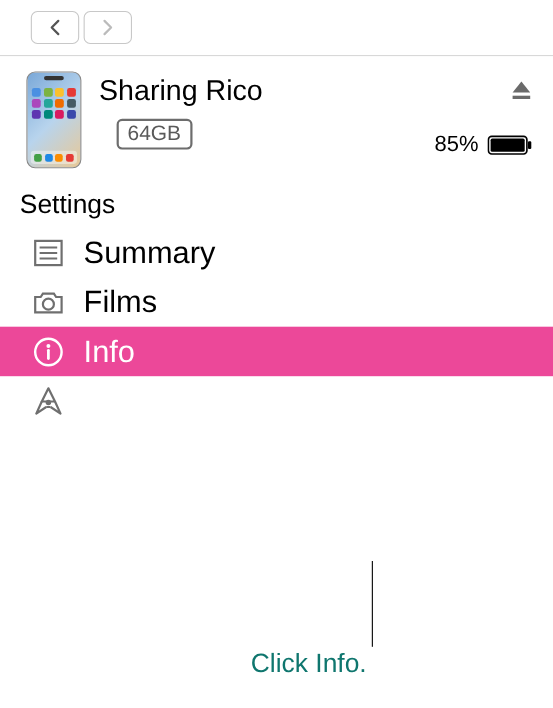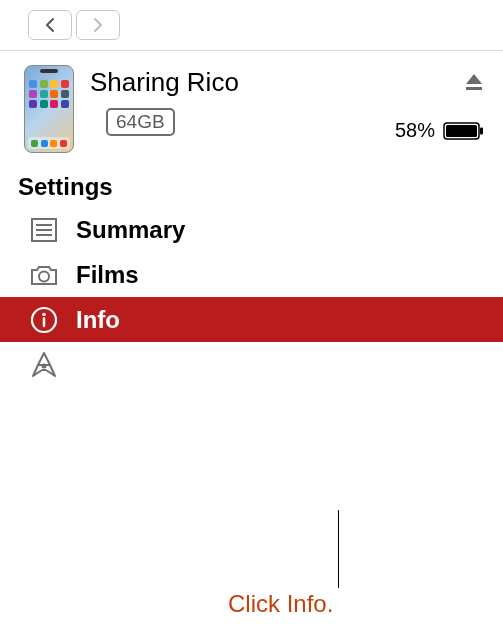--- a/index.html
+++ b/index.html
@@ -147,40 +147,39 @@
     .battery-icon svg {
       width: 42px;
       height: 20px;
       display: block;
     }
     .settings-section {
       padding-top: 10px;
     }
     .section-header {
       font-size: 24px;
-      font-weight: 700;
+      font-weight: 400;
       color: #000;
       padding: 0 0 6px 18px;
     }
     .settings-list {
       list-style: none;
     }
     .settings-item {
       display: flex;
       align-items: center;
       gap: 16px;
       padding: 6px 0 6px 28px;
-      font-size: 24px;
+      font-size: 28px;
       color: #000;
       cursor: pointer;
       height: 45px;
-      font-weight: bold;
     }
     .settings-item.selected {
-      background: #b91c1c;
+      background: #ec4899;
       color: #fff;
     }
     .item-icon {
       width: 32px;
       height: 32px;
       display: flex;
       align-items: center;
       justify-content: center;
       flex-shrink: 0;
     }
@@ -194,21 +193,21 @@
       left: 338px;
       width: 1px;
       height: 78px;
       background: #000;
     }
     .callout-text {
       position: absolute;
       top: 590px;
       left: 228px;
       font-size: 24px;
-      color: #c2410c;
+      color: #0f766e;
     }
   </style>
 </head>
 <body>
 
 <div class="toolbar">
   <div class="nav-btn">
     <svg viewBox="0 0 12 16">
         <path d="M9 2 L3 8 L9 14" stroke="#555" stroke-width="2" fill="none" stroke-linecap="round" stroke-linejoin="round"></path>
       </svg>
@@ -248,21 +247,21 @@
     <span class="storage-badge">64GB</span>
   </div>
   <div class="device-right">
     <div class="eject-icon">
       <svg viewBox="0 0 22 22">
         <path d="M11 3 L19 13 L3 13 Z" fill="#6a6a6a"></path>
         <rect x="3" y="16" width="16" height="3" fill="#6a6a6a"></rect>
       </svg>
     </div>
     <div class="battery-row">
-      <span class="battery-text">58%</span>
+      <span class="battery-text">85%</span>
       <span class="battery-icon">
         <svg viewBox="0 0 42 20">
           <rect x="1" y="2" width="35" height="16" rx="3" fill="none" stroke="#000" stroke-width="1.5"></rect>
           <rect x="3" y="4" width="31" height="12" rx="1.5" fill="#000"></rect>
           <rect x="37" y="6.5" width="3" height="7" rx="1" fill="#000"></rect>
         </svg>
       </span>
     </div>
   </div>
 </div>

